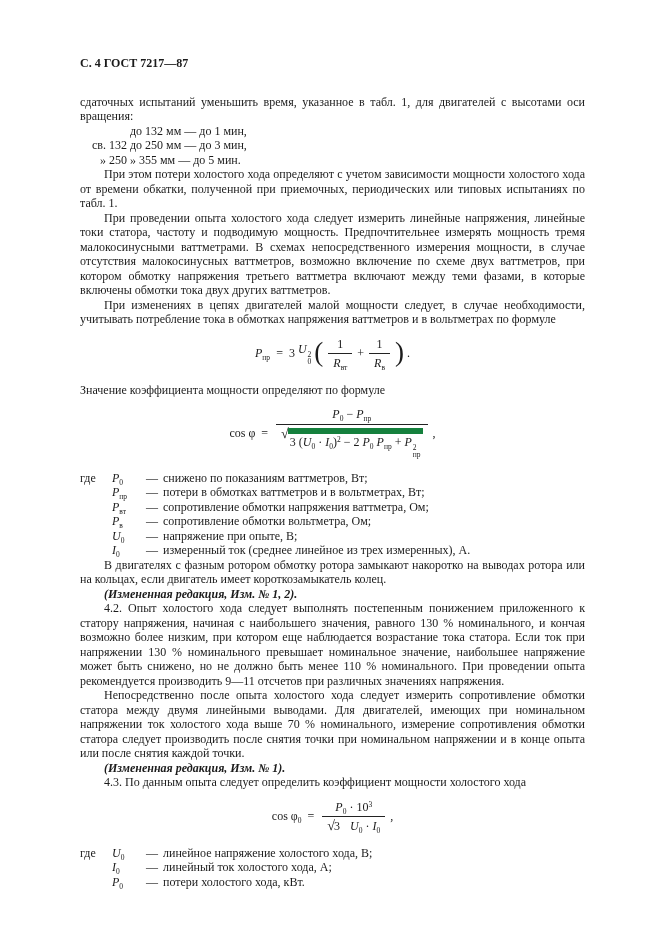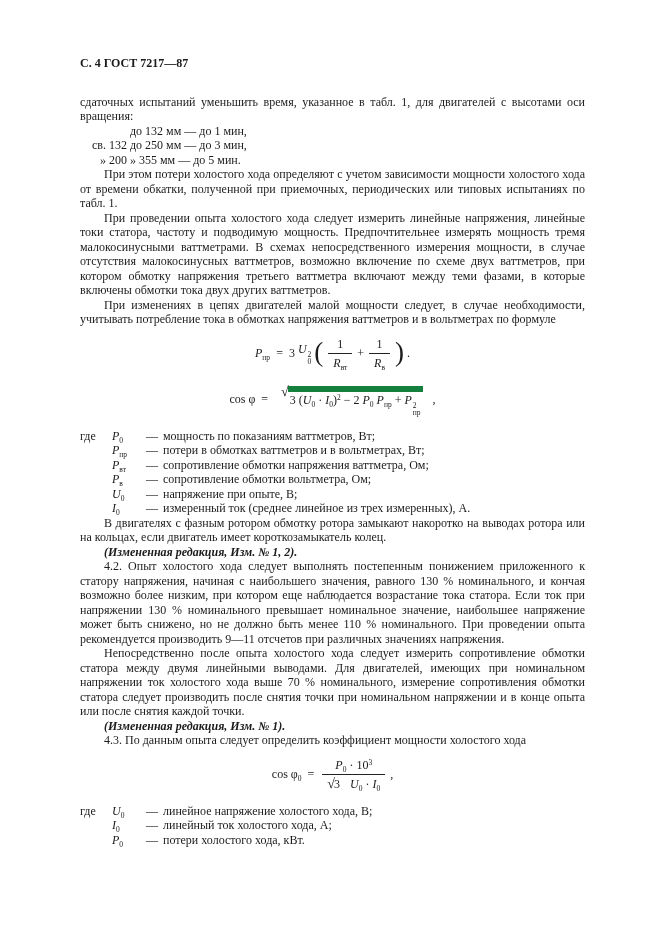--- a/index.html
+++ b/index.html
@@ -68,21 +68,21 @@
 <body>
 
 <div class="page">
 
   <p class="hdr">С. 4 ГОСТ 7217—87</p>
 
   <p class="para">сдаточных испытаний уменьшить время, указанное в табл. 1, для двигателей с высотами оси вращения:</p>
 
   <div class="hline h1">до 132 мм — до 1 мин,</div>
   <div class="hline h2">св. 132 до 250 мм — до 3 мин,</div>
-  <div class="hline h3">»  200  »  355 мм — до 5 мин.</div>
+  <div class="hline h3">»  250  »  355 мм — до 5 мин.</div>
 
   <p class="para ind">При этом потери холостого хода определяют с учетом зависимости мощности холостого хода от времени обкатки, полученной при приемочных, периодических или типовых испытаниях по табл. 1.</p>
   <p class="para ind">При проведении опыта холостого хода следует измерить линейные напряжения, линейные токи статора, частоту и подводимую мощность. Предпочтительнее измерять мощность тремя малокосинусными ваттметрами. В схемах непосредственного измерения мощности, в случае отсутствия малокосинусных ваттметров, возможно включение по схеме двух ваттметров, при котором обмотку напряжения третьего ваттметра включают между теми фазами, в которые включены обмотки тока двух других ваттметров.</p>
   <p class="para ind">При изменениях в цепях двигателей малой мощности следует, в случае необходимости, учитывать потребление тока в обмотках напряжения ваттметров и в вольтметрах по формуле</p>
 
   <div class="formula">
     <span class="fitem"><span class="v">P</span><sub>пр</sub></span>
     <span class="fitem eq">=</span>
     <span class="fitem">3</span>
     <span class="fitem"><span class="v">U</span><span class="supsub">
@@ -90,25 +90,29 @@
           <span>0</span>
         </span></span>
     <span class="bigparen">(</span>
     <span class="frac"><span class="fnum">1</span><span class="fden"><span class="v">R</span><sub>вт</sub></span></span>
     <span class="fitem">+</span>
     <span class="frac"><span class="fnum">1</span><span class="fden"><span class="v">R</span><sub>в</sub></span></span>
     <span class="bigparen">)</span>
     <span class="fitem">.</span>
   </div>
 
+  <p class="para">Значение коэффициента мощности определяют по формуле</p>
 
   <div class="formula">
     <span class="fitem">cos φ</span>
     <span class="fitem eq">=</span>
     <span class="frac">
+      <span class="fnum"><span class="v">P</span><sub>0</sub>
+        <span>−</span>
+        <span class="v">P</span><sub>пр</sub></span>
       <span class="fden"><span class="rad">
             <span class="radsign">√</span>
             <span class="radbar"><span>3 (</span><span class="v">U</span><sub>0</sub>
         <span>·</span>
         <span class="v">I</span><sub>0</sub><span>)</span><sup>2</sup>
         <span>− 2</span>
         <span class="v">P</span><sub>0</sub>
         <span class="v">P</span><sub>пр</sub>
         <span>+</span>
         <span class="v">P</span><span class="supsub">
@@ -118,21 +122,21 @@
           </span></span>
     </span>
     <span class="fitem">,</span>
   </div>
 
   <div class="where">
     <div class="where-row">
       <span class="wpre">где</span>
       <span class="wsym"><span class="v">P</span><sub>0</sub></span>
       <span class="wdash">—</span>
-      <span class="wdesc">мощность по показаниям ваттметров, Вт;</span>
+      <span class="wdesc">снижено по показаниям ваттметров, Вт;</span>
     </div>
     <div class="where-row">
       <span class="wpre"></span>
       <span class="wsym"><span class="v">P</span><sub>пр</sub></span>
       <span class="wdash">—</span>
       <span class="wdesc">потери в обмотках ваттметров и в вольтметрах, Вт;</span>
     </div>
     <div class="where-row">
       <span class="wpre"></span>
       <span class="wsym"><span class="v">P</span><sub>вт</sub></span>

